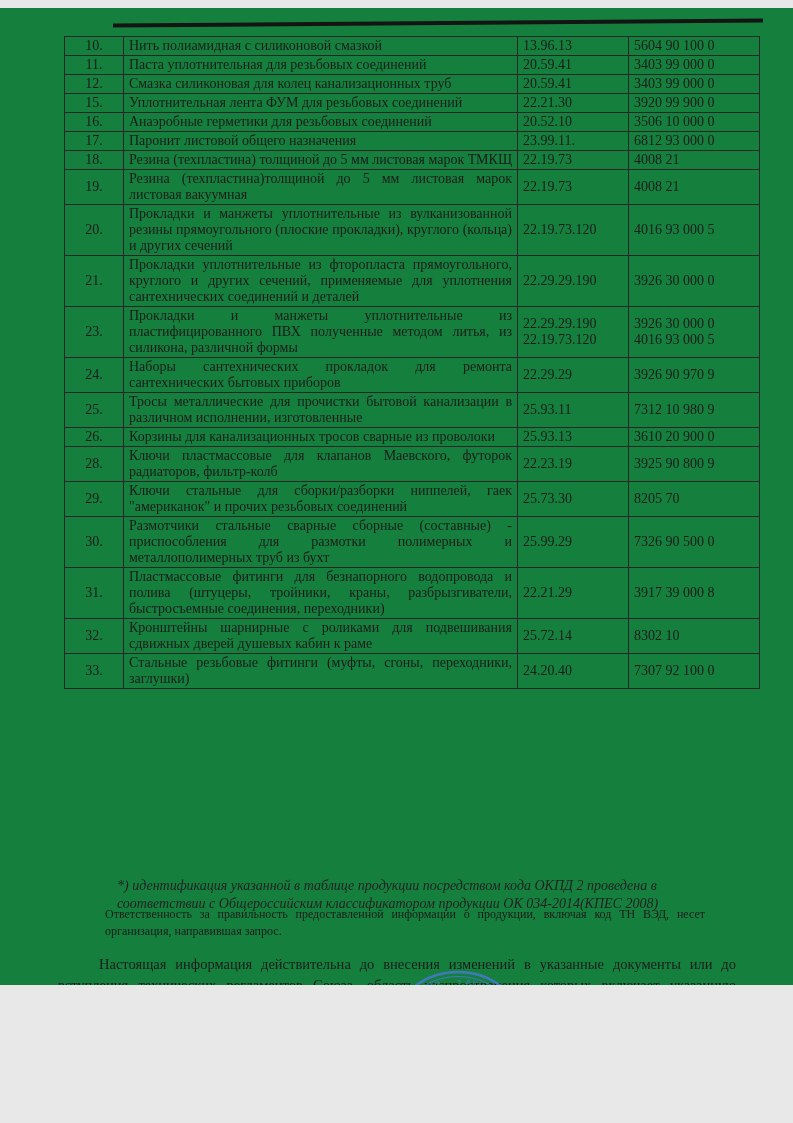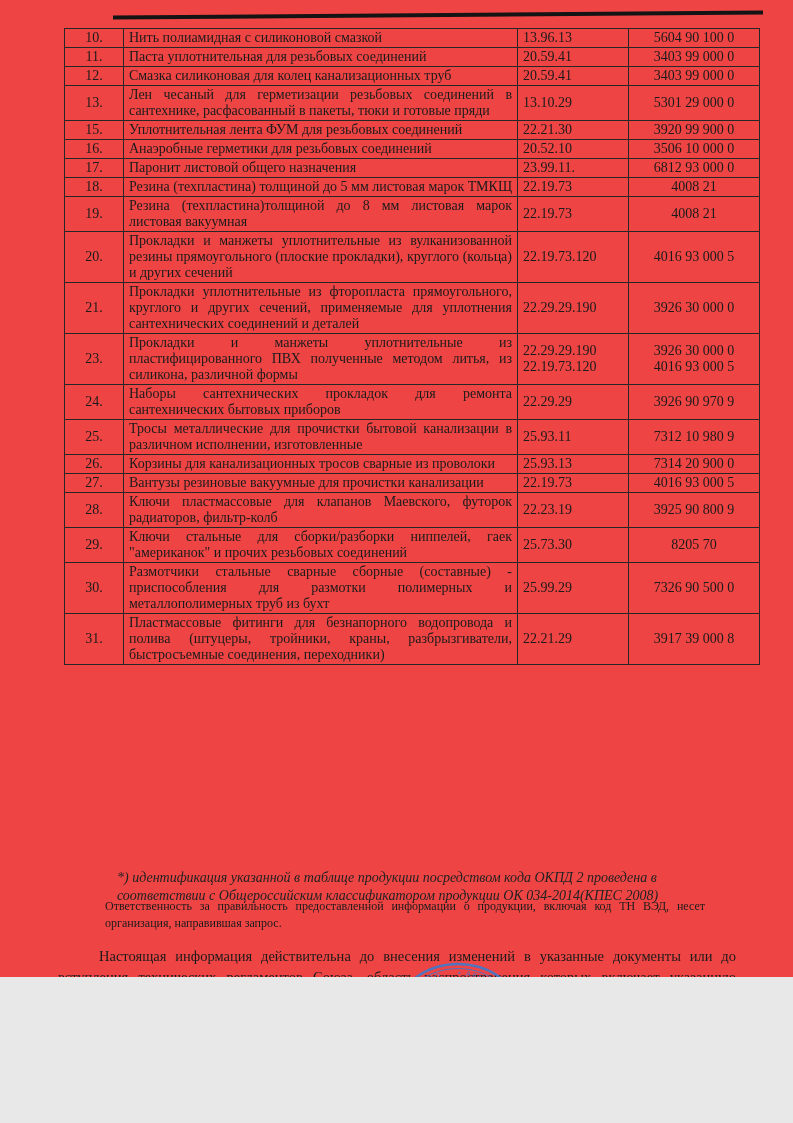--- a/index.html
+++ b/index.html
@@ -1,28 +1,28 @@
 <!DOCTYPE html>
 <html><head>
 <meta charset="utf-8">
 <style>
   html,body{margin:0;padding:0;background:#e8e8e8;}
   .page{
-    position:relative;width:793px;height:977px;background:#ef4444;
+    position:relative;width:793px;height:977px;background:#15803d;
     font-family:"Liberation Serif", serif;color:#1b1b1b;overflow:hidden;
-    margin:0 auto;
+    margin:8px auto;
   }
   .topline{position:absolute;left:113px;top:13px;width:650px;height:4px;background:#141414;transform:rotate(-0.45deg);}
   .tblwrap{position:absolute;left:64px;top:28px;}
   table.doc{border-collapse:collapse;table-layout:fixed;width:663px;font-size:14px;line-height:16px;}
   table.doc td{border:1px solid #262626;padding:1px 5px;vertical-align:middle;overflow:hidden;}
   td.c-num{width:48px;text-align:center;padding:1px 2px;}
   td.c-name{width:383px;text-align:justify;padding-left:8px;}
   td.c-okpd{width:100px;white-space:pre-line;padding-left:8px;}
-  td.c-tnved{width:120px;white-space:pre-line;padding-left:10px;text-align:center;}
+  td.c-tnved{width:120px;white-space:pre-line;padding-left:10px;}
   .footnote{position:absolute;left:117px;top:869px;width:580px;font-style:italic;font-size:14px;line-height:1.32;color:#222;}
   .para1{position:absolute;left:105px;top:898px;width:600px;font-size:12px;line-height:1.45;text-align:justify;}
   .para2{position:absolute;left:58px;top:946px;width:678px;font-size:14.5px;line-height:1.45;text-align:justify;text-indent:41px;}
   .sigblock{position:absolute;left:88px;top:1001px;font-size:14.5px;line-height:21.5px;}
   .signer{position:absolute;left:616px;top:1034px;font-size:12px;}
   .stamp{position:absolute;left:375px;top:956px;width:166px;height:162px;opacity:0.92;}
   .signsvg{position:absolute;left:330px;top:975px;width:340px;height:100px;}
 </style>
 </head>
 <body>
@@ -46,26 +46,20 @@
             <td class="c-okpd">20.59.41</td>
             <td class="c-tnved">3403 99 000 0</td>
           </tr>
         <tr>
             <td class="c-num">12.</td>
             <td class="c-name">Смазка силиконовая для колец канализационных труб</td>
             <td class="c-okpd">20.59.41</td>
             <td class="c-tnved">3403 99 000 0</td>
           </tr>
         <tr>
-            <td class="c-num">13.</td>
-            <td class="c-name">Лен чесаный для герметизации резьбовых соединений в сантехнике, расфасованный в пакеты, тюки и готовые пряди</td>
-            <td class="c-okpd">13.10.29</td>
-            <td class="c-tnved">5301 29 000 0</td>
-          </tr>
-        <tr>
             <td class="c-num">15.</td>
             <td class="c-name">Уплотнительная лента ФУМ  для резьбовых соединений</td>
             <td class="c-okpd">22.21.30</td>
             <td class="c-tnved">3920 99 900 0</td>
           </tr>
         <tr>
             <td class="c-num">16.</td>
             <td class="c-name">Анаэробные герметики для резьбовых соединений</td>
             <td class="c-okpd">20.52.10</td>
             <td class="c-tnved">3506 10 000 0</td>
@@ -77,21 +71,21 @@
             <td class="c-tnved">6812 93 000 0</td>
           </tr>
         <tr>
             <td class="c-num">18.</td>
             <td class="c-name">Резина (техпластина) толщиной до 5 мм листовая марок ТМКЩ</td>
             <td class="c-okpd">22.19.73</td>
             <td class="c-tnved">4008 21</td>
           </tr>
         <tr>
             <td class="c-num">19.</td>
-            <td class="c-name">Резина (техпластина)толщиной до 8 мм листовая марок листовая вакуумная</td>
+            <td class="c-name">Резина (техпластина)толщиной до 5 мм листовая марок листовая вакуумная</td>
             <td class="c-okpd">22.19.73</td>
             <td class="c-tnved">4008 21</td>
           </tr>
         <tr>
             <td class="c-num">20.</td>
             <td class="c-name">Прокладки и манжеты уплотнительные из вулканизованной резины прямоугольного (плоские прокладки), круглого (кольца) и других сечений</td>
             <td class="c-okpd">22.19.73.120</td>
             <td class="c-tnved">4016 93 000 5</td>
           </tr>
         <tr>
@@ -117,27 +111,21 @@
         <tr>
             <td class="c-num">25.</td>
             <td class="c-name">Тросы металлические для прочистки бытовой канализации в различном исполнении, изготовленные</td>
             <td class="c-okpd">25.93.11</td>
             <td class="c-tnved">7312 10 980 9</td>
           </tr>
         <tr>
             <td class="c-num">26.</td>
             <td class="c-name">Корзины для канализационных тросов сварные из проволоки</td>
             <td class="c-okpd">25.93.13</td>
-            <td class="c-tnved">7314 20 900 0</td>
-          </tr>
-        <tr>
-            <td class="c-num">27.</td>
-            <td class="c-name">Вантузы резиновые вакуумные для прочистки канализации</td>
-            <td class="c-okpd">22.19.73</td>
-            <td class="c-tnved">4016 93 000 5</td>
+            <td class="c-tnved">3610 20 900 0</td>
           </tr>
         <tr>
             <td class="c-num">28.</td>
             <td class="c-name">Ключи пластмассовые для клапанов Маевского, футорок радиаторов, фильтр-колб</td>
             <td class="c-okpd">22.23.19</td>
             <td class="c-tnved">3925 90 800 9</td>
           </tr>
         <tr>
             <td class="c-num">29.</td>
             <td class="c-name">Ключи стальные для сборки/разборки ниппелей, гаек "американок"  и прочих резьбовых соединений</td>
@@ -148,20 +136,32 @@
             <td class="c-num">30.</td>
             <td class="c-name">Размотчики стальные сварные сборные (составные) - приспособления для размотки полимерных и металлополимерных труб из бухт</td>
             <td class="c-okpd">25.99.29</td>
             <td class="c-tnved">7326 90 500 0</td>
           </tr>
         <tr>
             <td class="c-num">31.</td>
             <td class="c-name">Пластмассовые фитинги для безнапорного водопровода и полива (штуцеры, тройники, краны, разбрызгиватели, быстросъемные соединения, переходники)</td>
             <td class="c-okpd">22.21.29</td>
             <td class="c-tnved">3917 39 000 8</td>
+          </tr>
+        <tr>
+            <td class="c-num">32.</td>
+            <td class="c-name">Кронштейны шарнирные с роликами для подвешивания сдвижных дверей душевых кабин к раме</td>
+            <td class="c-okpd">25.72.14</td>
+            <td class="c-tnved">8302 10</td>
+          </tr>
+        <tr>
+            <td class="c-num">33.</td>
+            <td class="c-name">Стальные резьбовые фитинги (муфты, сгоны, переходники, заглушки)</td>
+            <td class="c-okpd">24.20.40</td>
+            <td class="c-tnved">7307 92 100 0</td>
           </tr>
       </tbody>
     </table>
   </div>
 
   <div class="footnote">*) идентификация указанной в таблице продукции посредством кода ОКПД 2 проведена в соответствии с Общероссийским классификатором продукции ОК 034-2014(КПЕС 2008)</div>
 
   <div class="para1">Ответственность за правильность предоставленной информации о продукции, включая код ТН ВЭД, несет организация, направившая запрос.</div>
   <div class="para2">Настоящая информация действительна до внесения изменений в указанные документы или до вступления технических регламентов Союза, область распространения которых включает указанную продукцию.</div>
 

